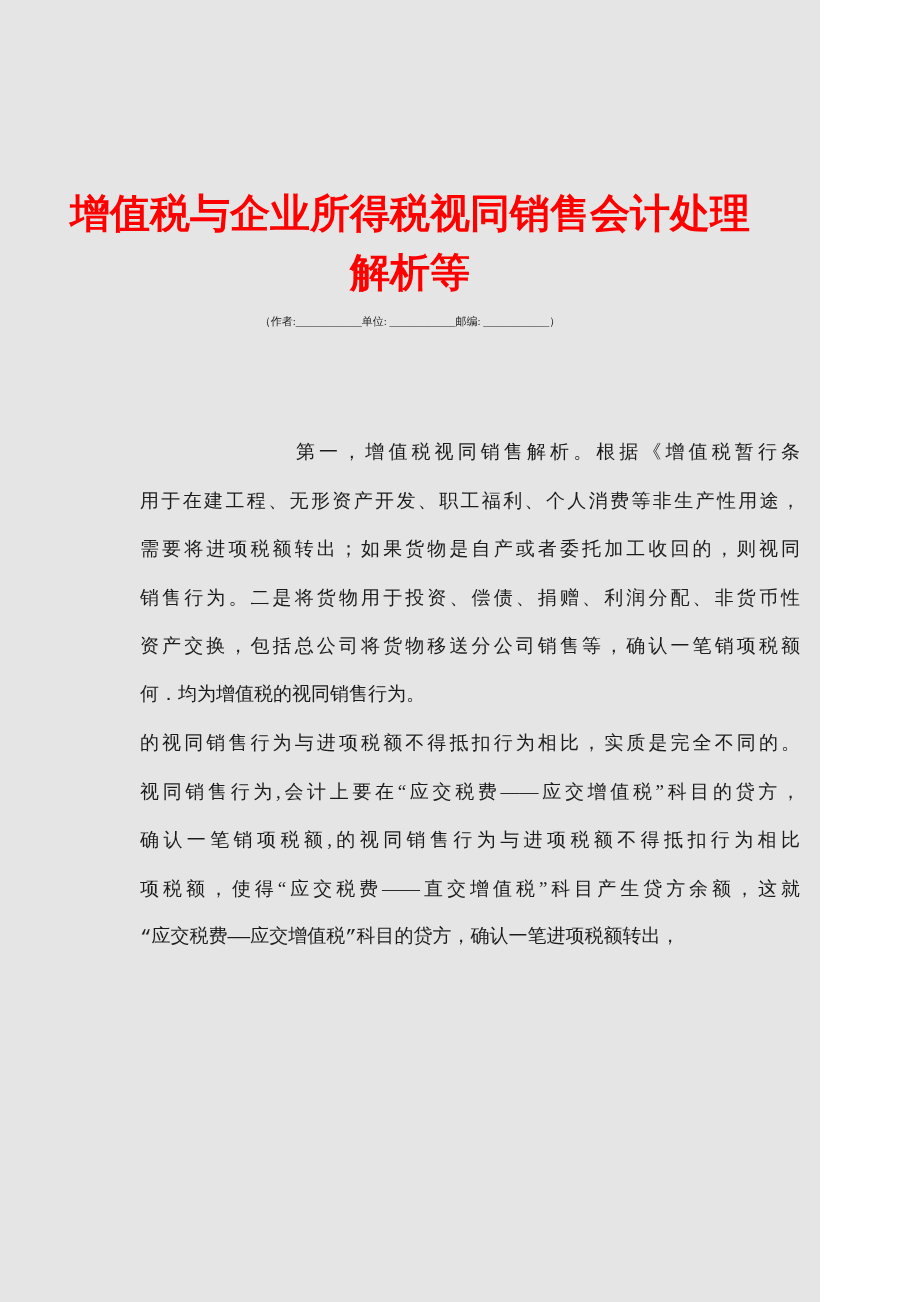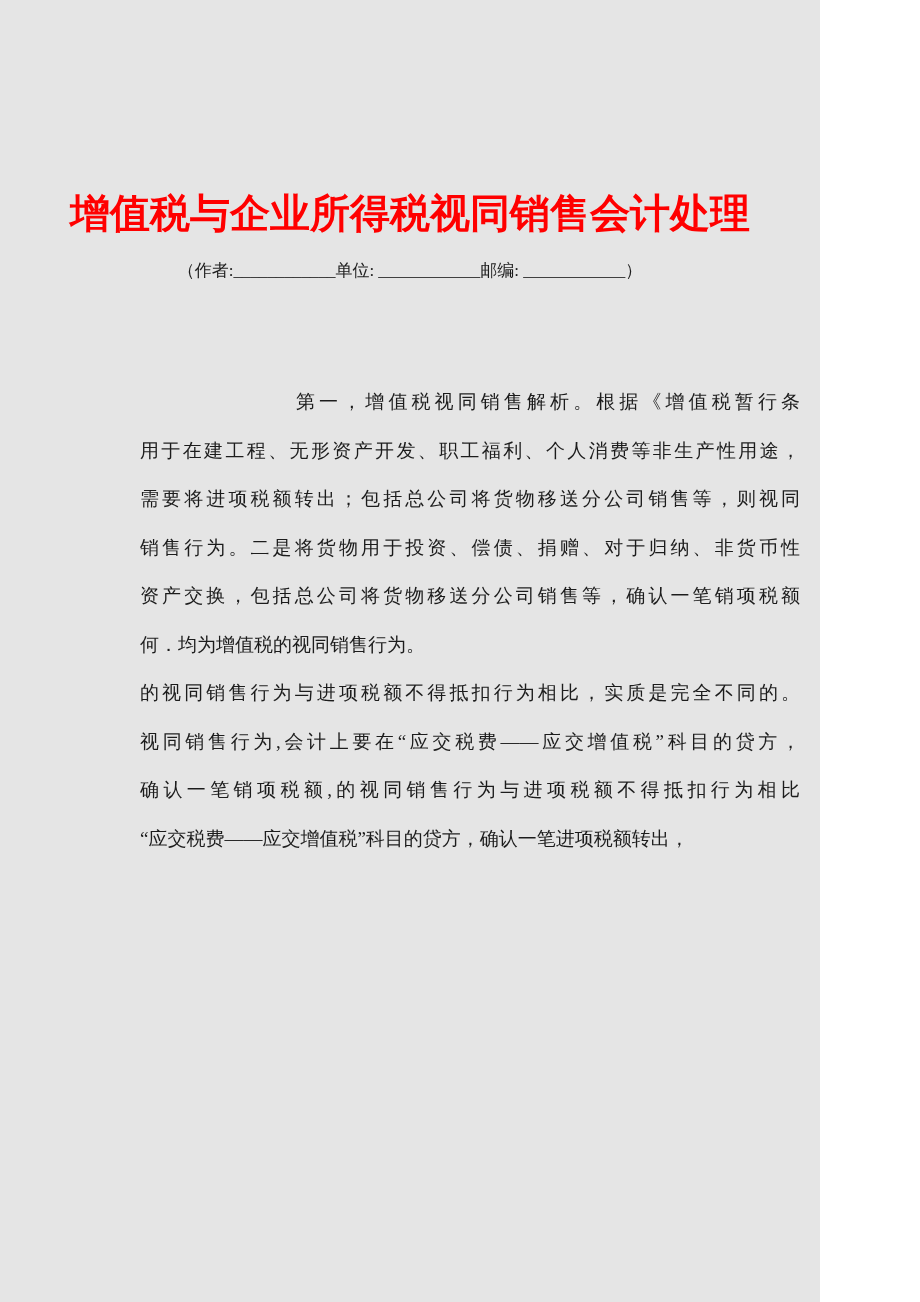--- a/index.html
+++ b/index.html
@@ -17,69 +17,72 @@
   .doc-title{
     padding-top:184px;
     text-align:center;
     color:var(--title-color,#ff0000);
     font-size:40px;
     font-weight:bold;
     line-height:59px;
     letter-spacing:0;
   }
   .author-line{
-    margin-top:15px;
+    margin-top:6px;
     text-align:center;
-    font-size:17px;
+    font-size:11px;
     line-height:26px;
     color:var(--text-color,#1c1c1c);
   }
   .doc-body{
     margin:94px 4px 0 140px;
     width:660px;
     color:var(--text-color,#1c1c1c);
     font-size:19px;
   }
   .body-line{
     line-height:48.5px;
     text-align:justify;
     text-align-last:justify;
     white-space:normal;
   }
   .body-line.para-last{
     text-align:left;
     text-align-last:left;
+    font-family:Liberation Mono, monospace;
   }
   .body-line.first-1{ padding-left:156px; }
   .body-line.first-2{ padding-left:105px; }
 </style>
 </head>
 <body style="background: rgb(255, 255, 255);">
 
 <div class="page">
 
   <div class="doc-title">
     <div>增值税与企业所得税视同销售会计处理</div>
+    <div>解析等</div>
   </div>
 
   <div class="author-line">（作者:____________单位: ____________邮编: ____________）</div>
 
   <div class="doc-body">
 
     <div class="paragraph">
       <div class="body-line first-1">第一，增值税视同销售解析。根据《增值税暂行条</div>
       <div class="body-line">用于在建工程、无形资产开发、职工福利、个人消费等非生产性用途，</div>
-      <div class="body-line">需要将进项税额转出；包括总公司将货物移送分公司销售等，则视同</div>
-      <div class="body-line">销售行为。二是将货物用于投资、偿债、捐赠、对于归纳、非货币性</div>
+      <div class="body-line">需要将进项税额转出；如果货物是自产或者委托加工收回的，则视同</div>
+      <div class="body-line">销售行为。二是将货物用于投资、偿债、捐赠、利润分配、非货币性</div>
       <div class="body-line">资产交换，包括总公司将货物移送分公司销售等，确认一笔销项税额</div>
       <div class="body-line para-last">何．均为增值税的视同销售行为。</div>
     </div>
 
     <div class="paragraph">
       <div class="body-line">的视同销售行为与进项税额不得抵扣行为相比，实质是完全不同的。</div>
       <div class="body-line">视同销售行为,会计上要在“应交税费——应交增值税”科目的贷方，</div>
       <div class="body-line">确认一笔销项税额,的视同销售行为与进项税额不得抵扣行为相比</div>
+      <div class="body-line">项税额，使得“应交税费——直交增值税”科目产生贷方余额，这就</div>
       <div class="body-line para-last">“应交税费——应交增值税”科目的贷方，确认一笔进项税额转出，</div>
     </div>
 
   </div>
 
 </div>
 
 </body></html>

